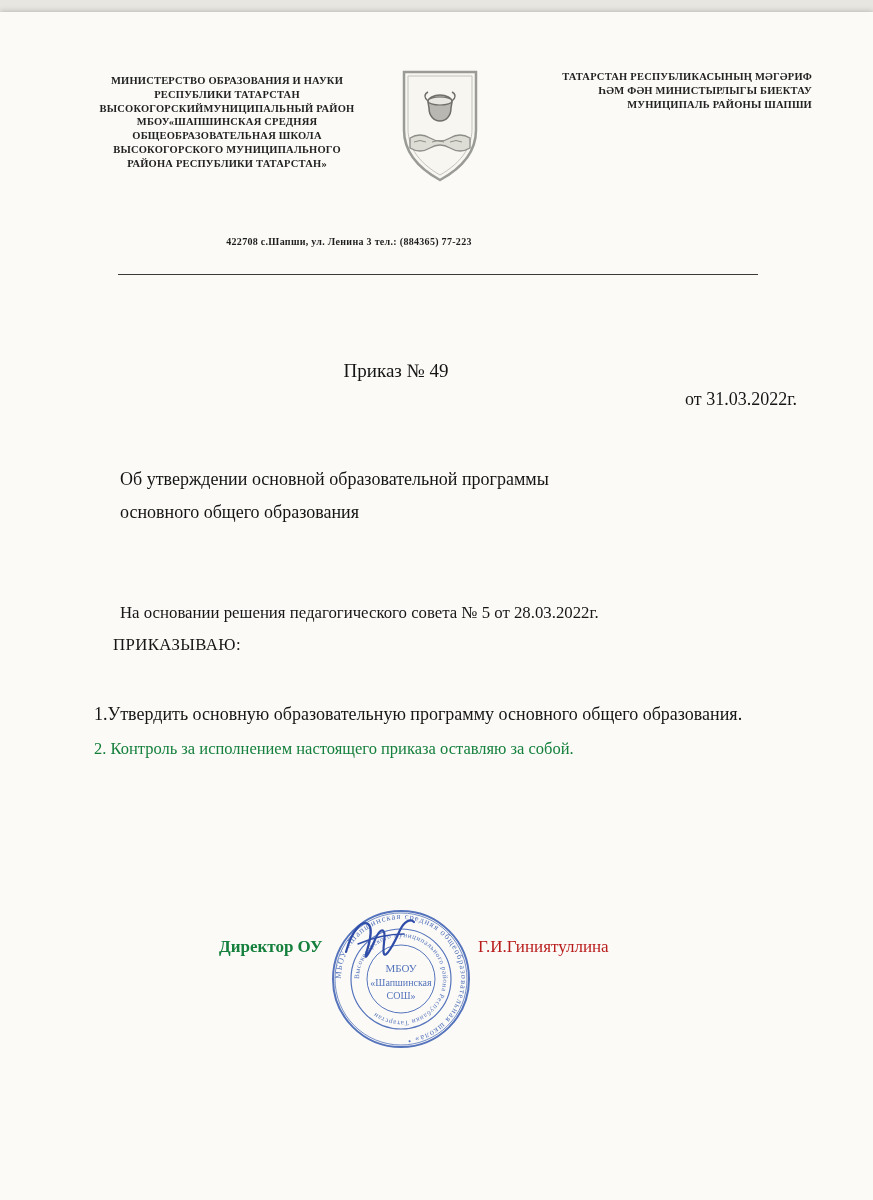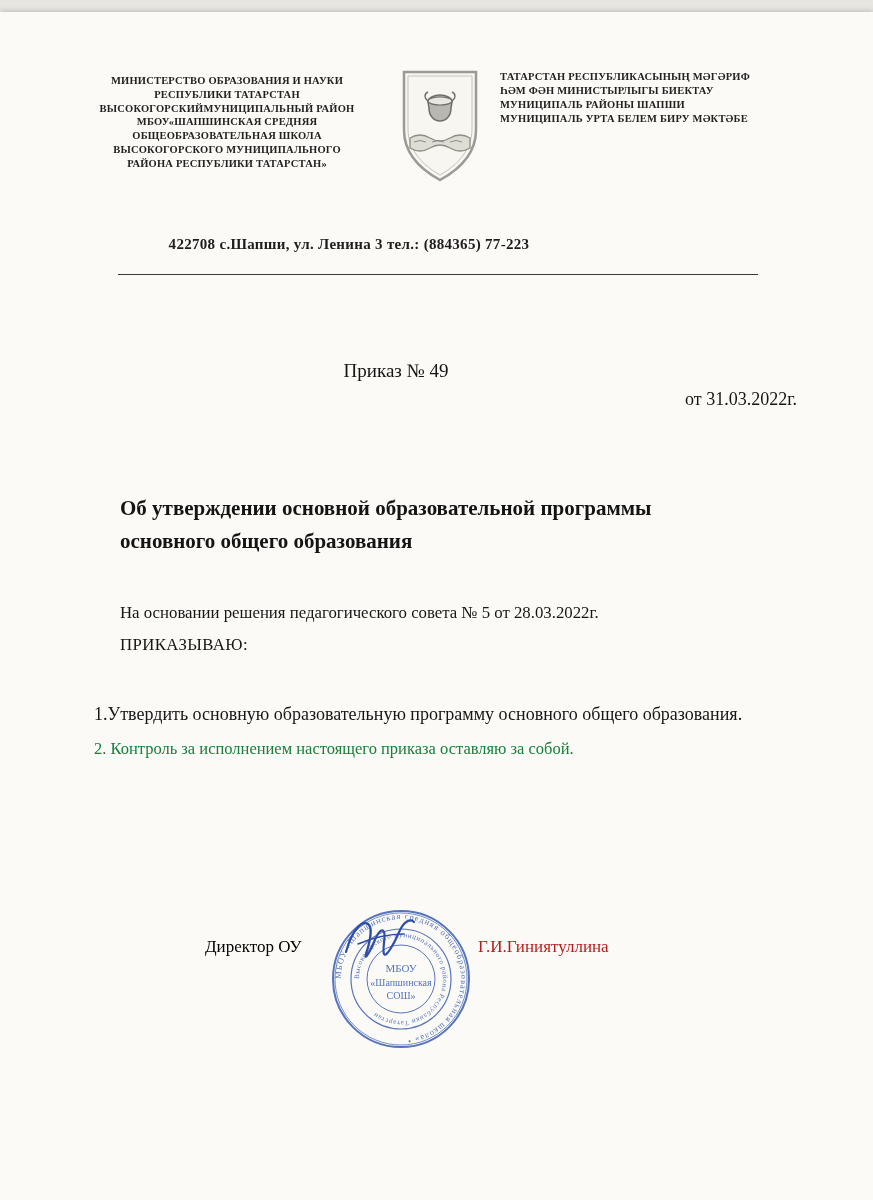--- a/index.html
+++ b/index.html
@@ -18,68 +18,68 @@
     box-shadow:0 0 6px rgba(0,0,0,.25);
   }
   
   .hdr-left{
     position:absolute;left:88px;top:62px;width:278px;
     text-align:center;font-weight:bold;font-size:10.5px;line-height:13.8px;
     letter-spacing:.2px;color:#222;
   }
   .hdr-right{
     position:absolute;left:500px;top:58px;width:312px;
-    text-align:left;font-weight:bold;font-size:10.5px;line-height:14px;
+    text-align:right;font-weight:bold;font-size:10.5px;line-height:14px;
     letter-spacing:.2px;color:#222;
   }
   .emblem{
     position:absolute;left:398px;top:56px;width:84px;height:116px;
   }
   .address{
     position:absolute;left:0;top:224px;width:698px;
-    text-align:center;font-weight:bold;font-size:15px;color:#1d1d1d;
+    text-align:center;font-weight:bold;font-size:10px;color:#1d1d1d;
     letter-spacing:.3px;
   }
   .rule{
     position:absolute;left:118px;top:262px;width:640px;height:0;
     border-top:1.6px solid #3a3a3a;
   }
   
   .order-title{
     position:absolute;left:0;top:348px;width:792px;
     text-align:center;font-size:19px;color:#151515;
   }
   .order-date{
     position:absolute;right:76px;top:377px;
     font-size:18px;color:#151515;
   }
   .subject{
-    position:absolute;left:120px;top:480px;width:640px;
-    font-weight:bold;font-size:21px;line-height:33px;color:#141414;
+    position:absolute;left:120px;top:451px;width:640px;
+    font-weight:normal;font-size:18px;line-height:33px;color:#141414;
   }
   .basis{
     position:absolute;left:120px;top:591px;width:680px;
     font-size:16.8px;color:#161616;
   }
   .resolve{
-    position:absolute;left:120px;top:623px;width:400px;
+    position:absolute;left:113px;top:623px;width:400px;
     font-size:16.8px;color:#161616;letter-spacing:.4px;
   }
   .item1{
     position:absolute;left:94px;top:692px;width:740px;
     font-size:18px;color:#161616;
   }
   .item2{
     position:absolute;left:94px;top:727px;width:740px;
     font-size:16.5px;color:#15803d;
   }
   
   .sig-position{
-    position:absolute;left:205px;top:925px;
-    font-size:17px;color:#000000;z-index:4;
+    position:absolute;left:219px;top:925px;
+    font-size:17px;color:#15803d;z-index:4;font-weight:bold;
   }
   .sig-name{
     position:absolute;left:478px;top:925px;
     font-size:17px;color:#b91c1c;z-index:4;
   }
   .stamp{
     position:absolute;left:320px;top:886px;width:162px;height:162px;
     z-index:2;opacity:.88;
   }
   .signature-scribble{
@@ -114,21 +114,20 @@
 
       <path d="M12 70 Q22 64 32 70 T52 70 T72 70 L72 80 Q62 86 52 80 T32 80 T12 80 Z" fill="#dddcd5" stroke="#8d8d88" stroke-width="1.3"></path>
       <path d="M16 74 q6 -3 12 0 M34 74 q6 -3 12 0 M52 74 q6 -3 12 0" fill="none" stroke="#8d8d88" stroke-width="1"></path>
     </svg>
   </div>
 
   <div class="hdr-right">
     <div>ТАТАРСТАН  РЕСПУБЛИКАСЫНЫҢ МӘГӘРИФ</div>
     <div>ҺӘМ  ФӘН  МИНИСТЫРЛЫГЫ  БИЕКТАУ</div>
     <div>МУНИЦИПАЛЬ  РАЙОНЫ  ШАПШИ</div>
-    <div>МУНИЦИПАЛЬ УРТА БЕЛЕМ БИРУ МӘКТӘБЕ</div>
   </div>
 
   <div class="address">422708   с.Шапши,  ул. Ленина 3  тел.: (884365)  77-223</div>
 
   <div class="rule"></div>
 
   <div class="order-title">Приказ № 49</div>
   <div class="order-date">от 31.03.2022г.</div>
 
   <div class="subject">

